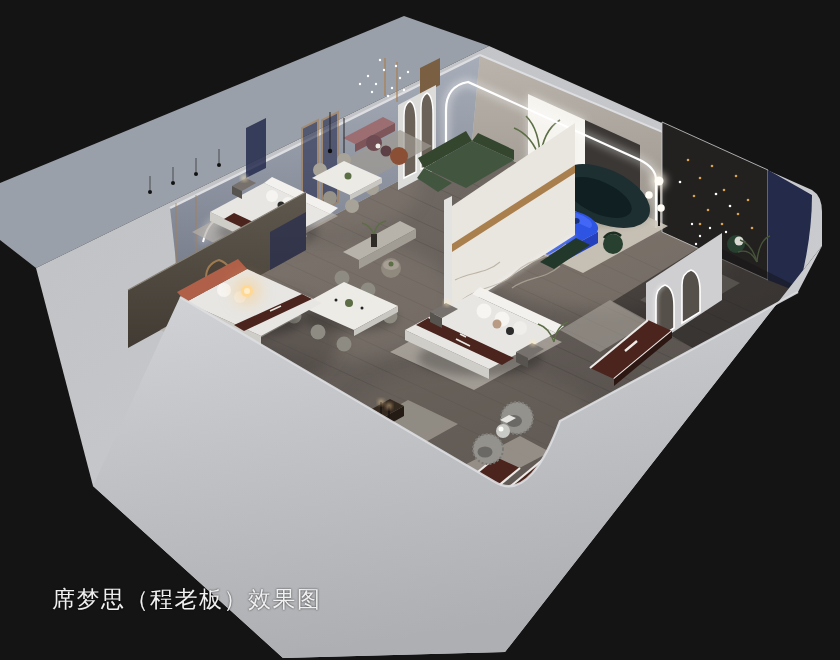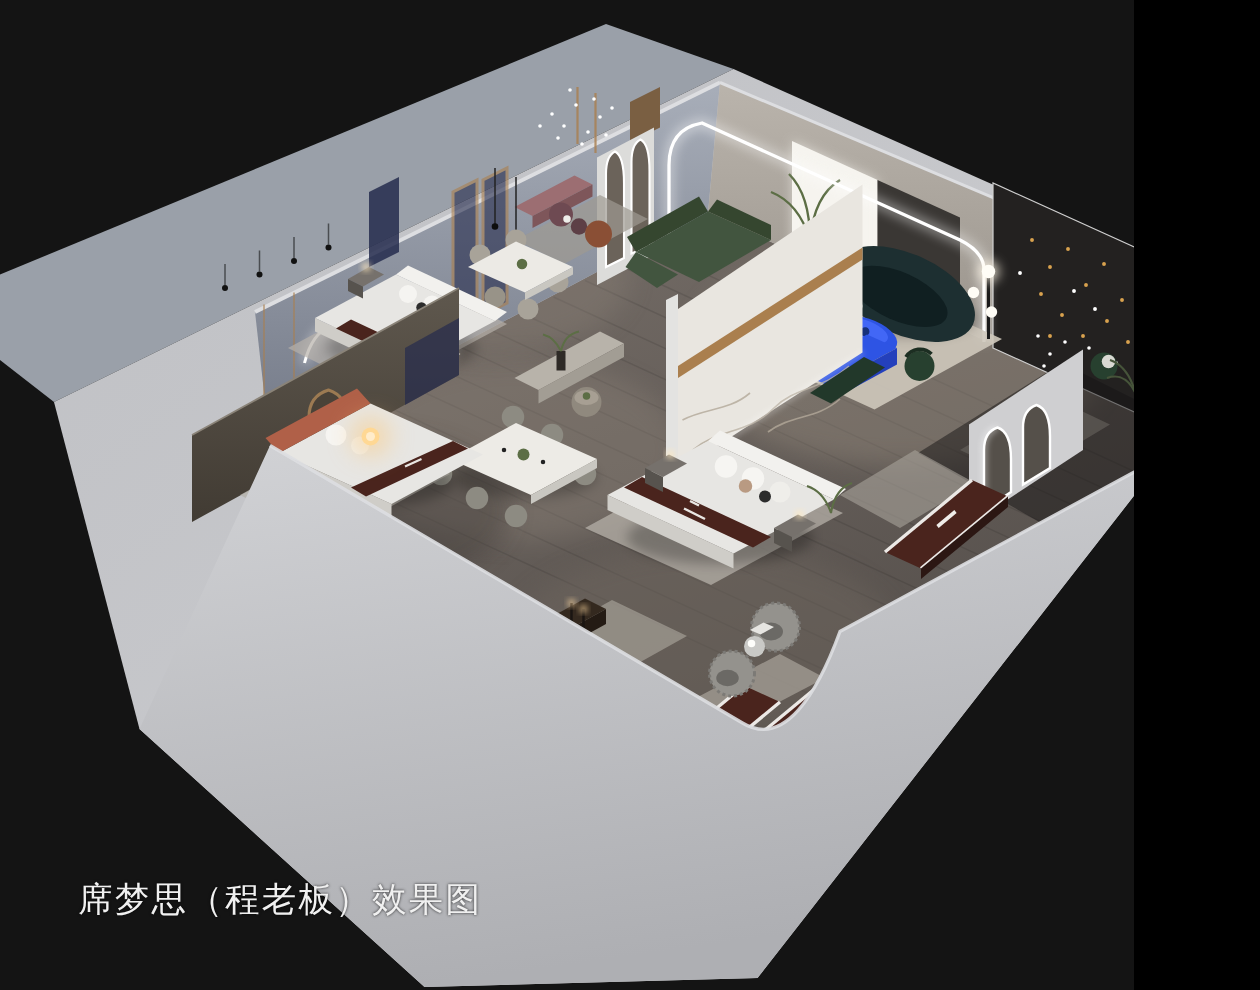--- a/index.html
+++ b/index.html
@@ -1,16 +1,16 @@
 <!DOCTYPE html>
 <html style="--bg: #141414; --apron: #9aa0a9; --shell: #c6c7cb; --shellEdge: #dddee1; --bandTop: #d4d5d8; --bandBottom: #b0b1b5; --wallNWTop: #a8aeb9; --wallNWBottom: #737987; --wallNETop: #b9b3ab; --wallNEBottom: #8e8880; --floorLight: #7d746d; --floorDark: #554f4b; --marble: #e9e6e0; --marbleVein: #b3a99a; --gold: #aa7f4e; --navy: #252b4d; --navyWall: #232a4a; --panelDark: #232120; --curtain: #3a3734; --windowGlow: #f6f4ef; --sofaGreen: #42553f; --sofaGreenDark: #35462f; --sofaTeal: #1d2f31; --sofaTealDark: #101f21; --accentBlue: #2e54e4; --accentBlueDark: #2440bc; --mattress: #4a241d; --mattressEdge: #ece9e6; --bedWhite: #e7e6e3; --bedShade: #cfcdc8; --terracotta: #b06048; --pinkBench: #9c6e72; --plum: #6e4a52; --rust: #8a4f35; --rugCream: #cec8bb; --rugGray: #a9a49b; --fuzzyGray: #94928d; --benchStone: #b8b3aa; --nightstand: #76716c; --woodDark: #34291f; --glowWarm: #ffc873; --led: #ffffff; --greenPlant: #5c6e45; --darkGreen: #27402f; --caption: #f0f0f0;"><head>
 <meta charset="utf-8">
 <style>
   html,body{margin:0;padding:0;background:#000;}
-  .stage{position:relative;width:756px;height:660px;overflow:hidden;background:var(--bg,#141414);
+  .stage{position:relative;width:840px;height:660px;overflow:hidden;background:var(--bg,#141414);
          font-family:"DejaVu Sans","Liberation Sans",sans-serif;}
   .stage svg{position:absolute;left:0;top:0;display:block;}
   .caption{position:absolute;left:52px;top:584px;color:var(--caption,#f0f0f0);
            font-size:23px;letter-spacing:1.5px;font-weight:500;
            font-family:"DejaVu Sans","Liberation Sans",sans-serif;
            text-shadow:0 0 2px rgba(0,0,0,.8);user-select:none;}
 </style>
 </head>
 <body>
 

